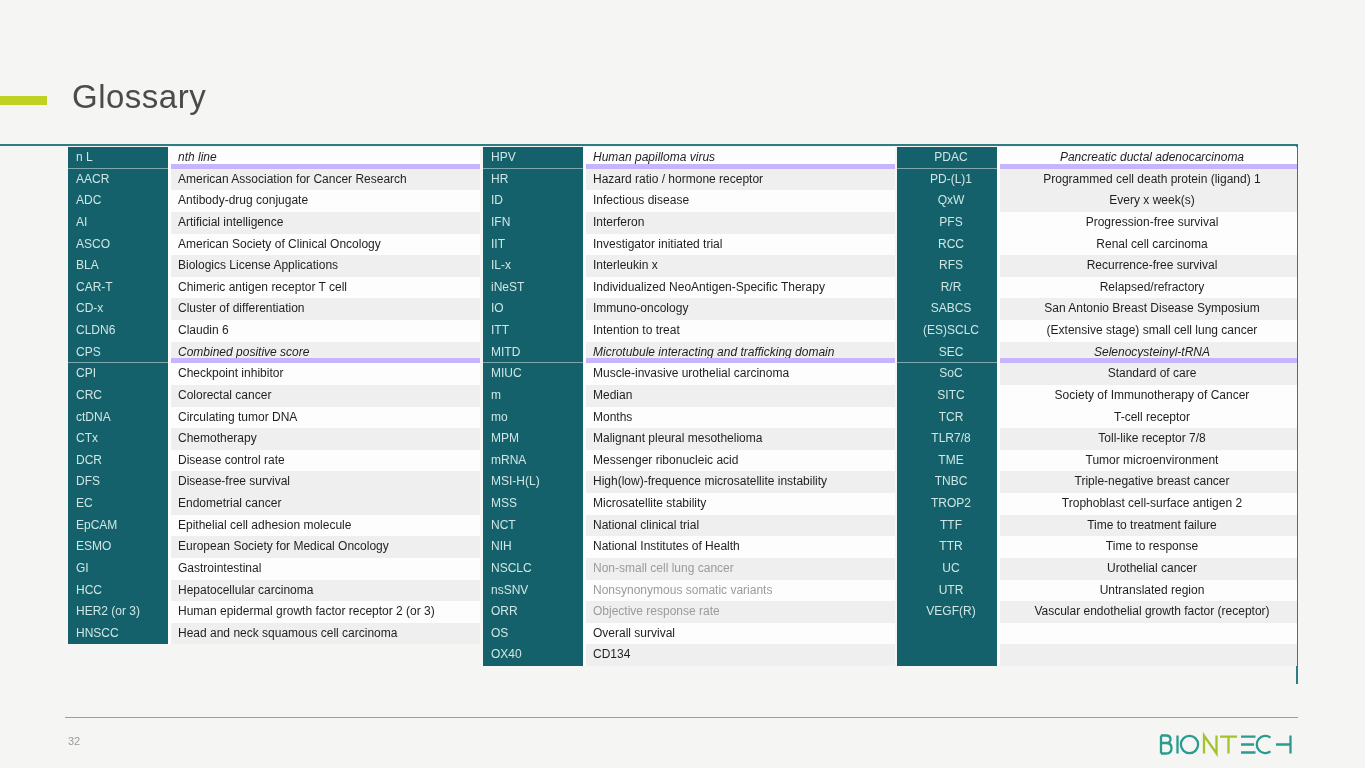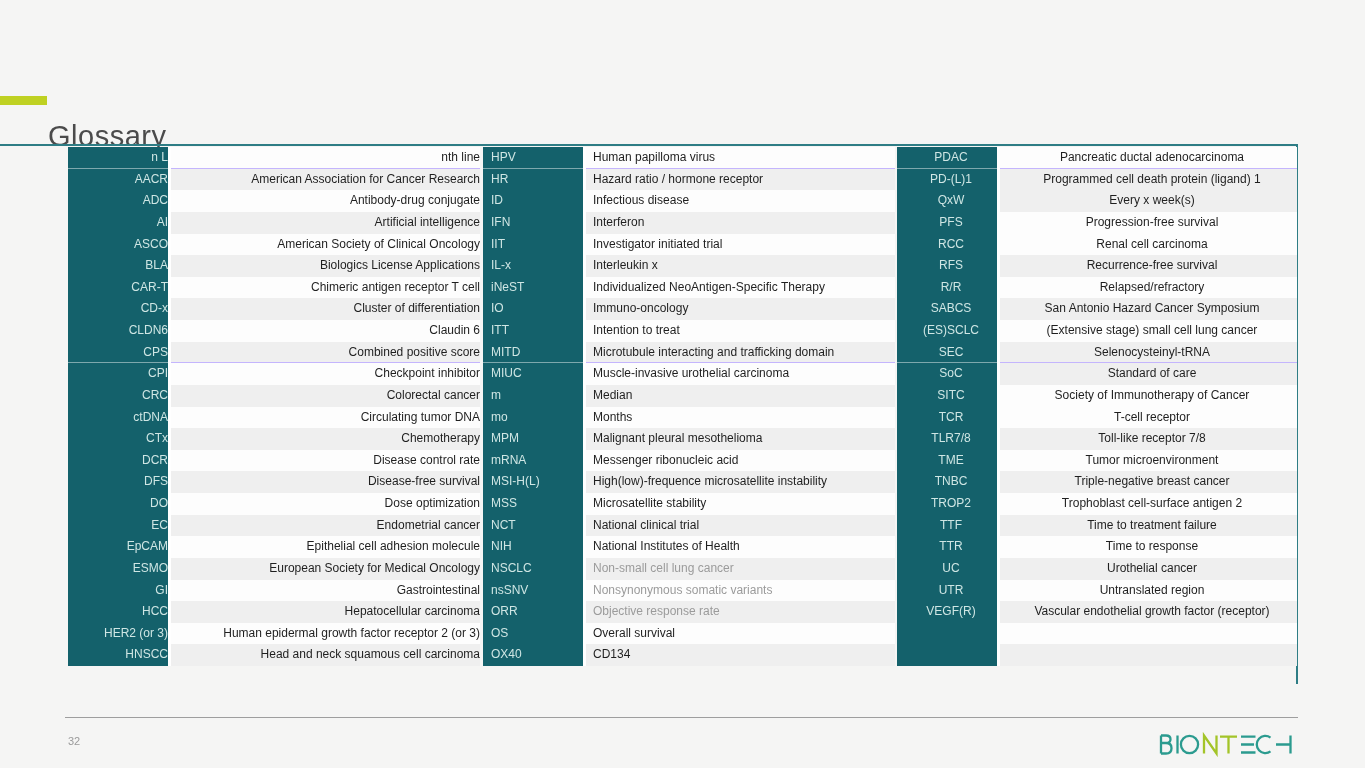--- a/index.html
+++ b/index.html
@@ -5,55 +5,55 @@
   * { margin:0; padding:0; box-sizing:border-box; }
   html,body { width:1365px; height:768px; }
   body {
     position:relative;
     width:1365px; height:768px;
     background:var(--page-bg,#f5f5f4);
     font-family:"Liberation Sans","DejaVu Sans",sans-serif;
     overflow:hidden;
   }
   .title {
-    position:absolute; left:48px; top:78px;
-    font-size:29px; font-weight:400; color:#4b4b4b; letter-spacing:.5px;margin-top:42px;
+    position:absolute; left:72px; top:78px;
+    font-size:33px; font-weight:400; color:#4b4b4b; letter-spacing:.5px;
   }
   .accent-bar {
     position:absolute; left:0; top:96px; width:47px; height:9px;
     background:var(--accent,#bfd122);
   }
   .top-rule {
     position:absolute; left:0; top:144px; width:1298px; height:2px;
     background:var(--rule-teal,#2e7d85);
   }
   .right-rule {
     position:absolute; left:1296px; top:144px; width:2px; height:540px;
     background:var(--rule-teal,#2e7d85);
   }
   .gcol { position:absolute; top:147px; height:519px; }
-  .gcol-0 { left:68px;  width:412px;text-align:right; }
+  .gcol-0 { left:68px;  width:412px; }
   .gcol-1 { left:483px; width:412px; }
   .gcol-2 { left:897px; width:400px;text-align:center; }
   .grow {
     display:flex; height:21.625px; background:#ffffff;
   }
   .abbr-cell {
     flex:0 0 100px; background:var(--teal,#14616b);
     color:#cfe6e4; font-size:12px; line-height:21.5px;
     padding-left:8px; white-space:nowrap; overflow:hidden;
   }
   .def-cell {
     flex:1 1 auto; margin-left:3px; background:#fdfdfd;
     color:#1f1f1f; font-size:12px; line-height:21.5px;
     padding-left:7px; white-space:nowrap; overflow:hidden;
   }
   .grow.alt .def-cell { background:#efefef; }
   .grow.sep .abbr-cell { border-bottom:1px solid rgba(255,255,255,.45); }
-  .grow.sep .def-cell  { border-bottom:1px solid #c4b5fd; }
+  .grow.sep .def-cell  { border-bottom:5px solid #c4b5fd;font-style:italic; }
   .def-cell.muted { color:#9b9b9b; }
   .footer-rule {
     position:absolute; left:65px; top:717px; width:1233px; height:1px;
     background:#9e9e9e;
   }
   .page-number {
     position:absolute; left:68px; top:735px;
     font-size:11px; color:#9b9b9b;
   }
   .logo {
@@ -126,24 +126,20 @@
       <div class="abbr-cell">CTx</div>
       <div class="def-cell">Chemotherapy</div>
     </div>
     <div class="grow">
       <div class="abbr-cell">DCR</div>
       <div class="def-cell">Disease control rate</div>
     </div>
     <div class="grow alt">
       <div class="abbr-cell">DFS</div>
       <div class="def-cell">Disease-free survival</div>
-    </div>
-    <div class="grow">
-      <div class="abbr-cell">DO</div>
-      <div class="def-cell">Dose optimization</div>
     </div>
     <div class="grow alt">
       <div class="abbr-cell">EC</div>
       <div class="def-cell">Endometrial cancer</div>
     </div>
     <div class="grow">
       <div class="abbr-cell">EpCAM</div>
       <div class="def-cell">Epithelial cell adhesion molecule</div>
     </div>
     <div class="grow alt">
@@ -289,21 +285,21 @@
     <div class="grow alt">
       <div class="abbr-cell">RFS</div>
       <div class="def-cell">Recurrence-free survival</div>
     </div>
     <div class="grow">
       <div class="abbr-cell">R/R</div>
       <div class="def-cell">Relapsed/refractory</div>
     </div>
     <div class="grow alt">
       <div class="abbr-cell">SABCS</div>
-      <div class="def-cell">San Antonio Hazard Cancer Symposium</div>
+      <div class="def-cell">San Antonio Breast Disease Symposium</div>
     </div>
     <div class="grow">
       <div class="abbr-cell">(ES)SCLC</div>
       <div class="def-cell">(Extensive stage) small cell lung cancer</div>
     </div>
     <div class="grow alt sep">
       <div class="abbr-cell">SEC</div>
       <div class="def-cell">Selenocysteinyl-tRNA</div>
     </div>
     <div class="grow alt">

